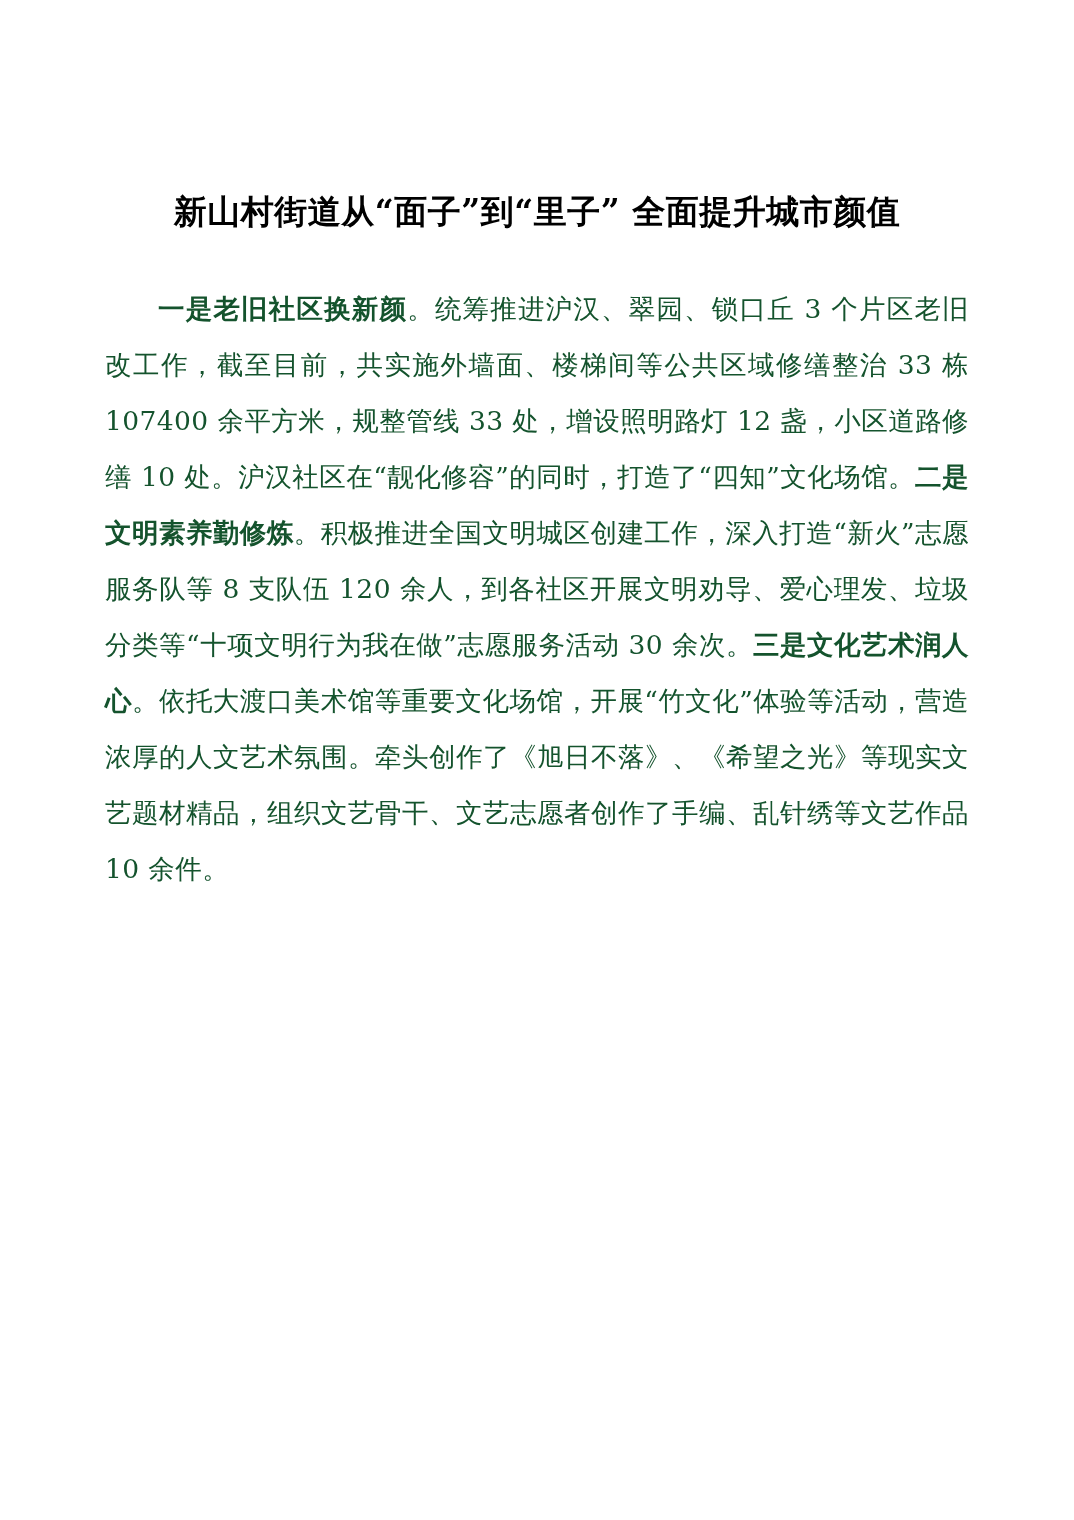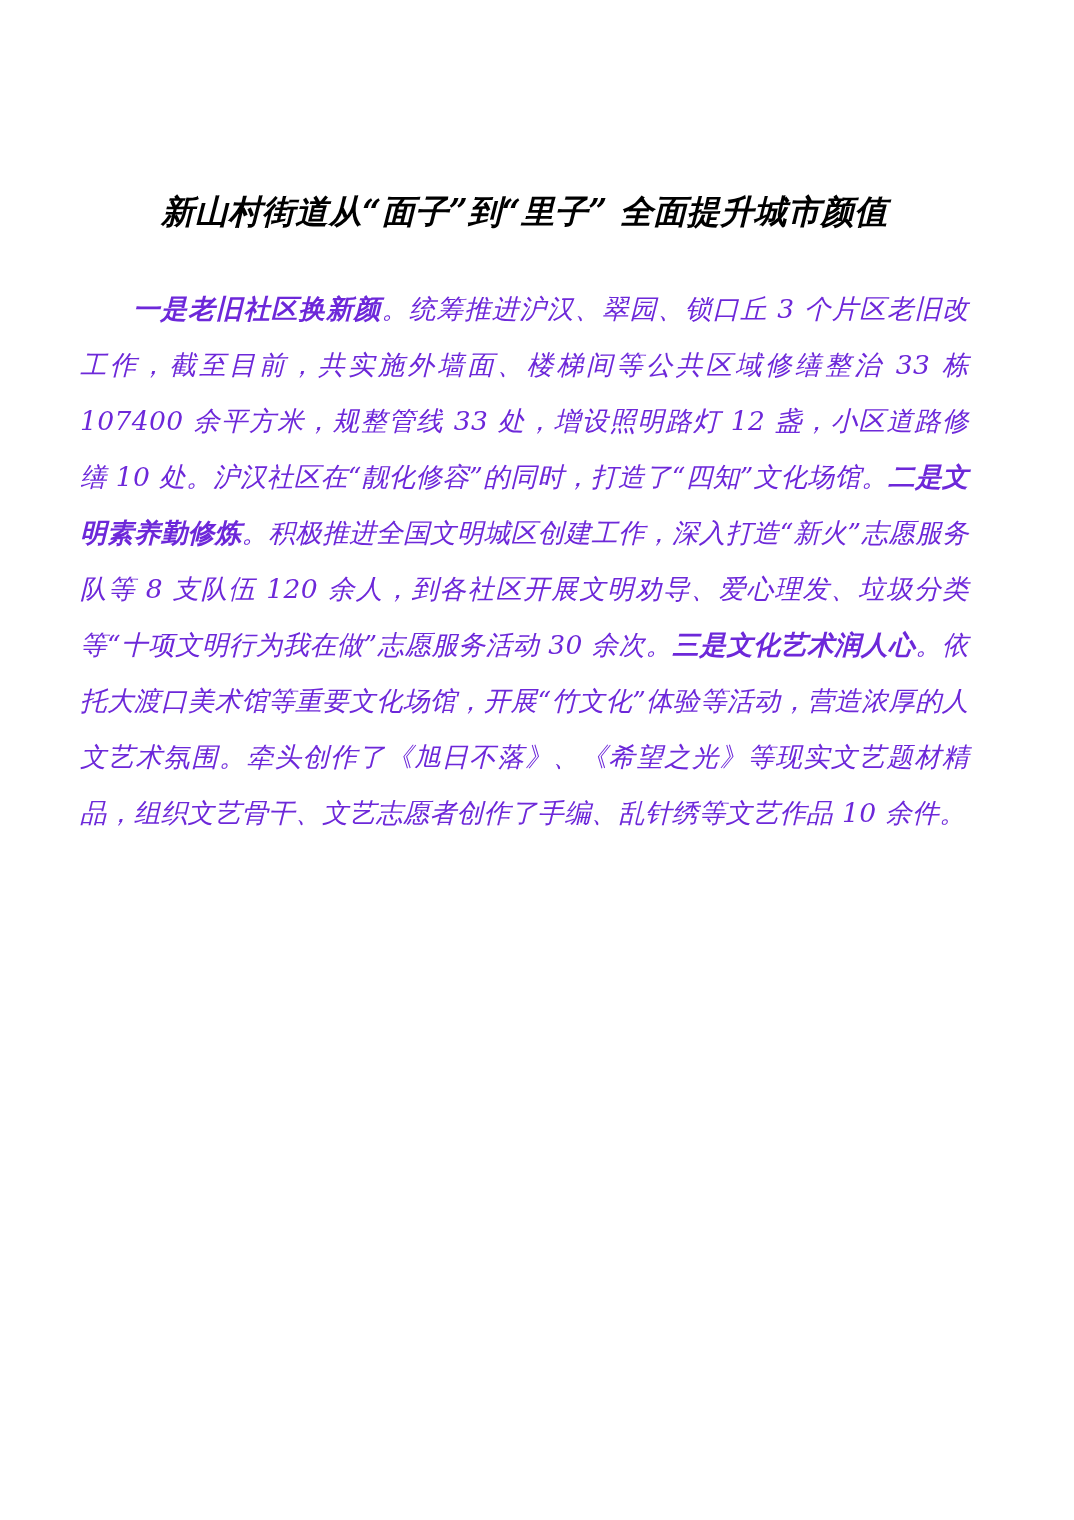--- a/index.html
+++ b/index.html
@@ -13,41 +13,40 @@
     font-family: "DejaVu Serif", "Liberation Serif", serif;
     color: #000000;
     overflow: hidden;
   }
   .page {
     position: relative;
     width: 1074px;
     height: 1520px;
     background: #ffffff;
     box-sizing: border-box;
-    padding: 190px 105px 0 80px;
-    font-style: italic;
+    padding: 190px 105px 0 105px;
   }
   .doc-title {
     font-family: "DejaVu Serif", "Liberation Serif", serif;
     font-weight: bold;
     font-size: 33px;
     line-height: 1.35;
     text-align: center;
     letter-spacing: 0.5px;
     margin: 0 0 46px 0;
     color: #000000;
   }
   .doc-body {
     font-family: "DejaVu Serif", "Liberation Serif", serif;
     font-size: 26.5px;
     line-height: 56px;
     text-align: justify;
     text-justify: inter-ideograph;
     letter-spacing: 0.4px;
-    color: #6d28d9;
+    color: #14532d;
   }
   .doc-body p {
     margin: 0;
     text-indent: 2em;
   }
   .doc-body .seg-bold {
     font-weight: bold;
   }
 </style>
 </head>

